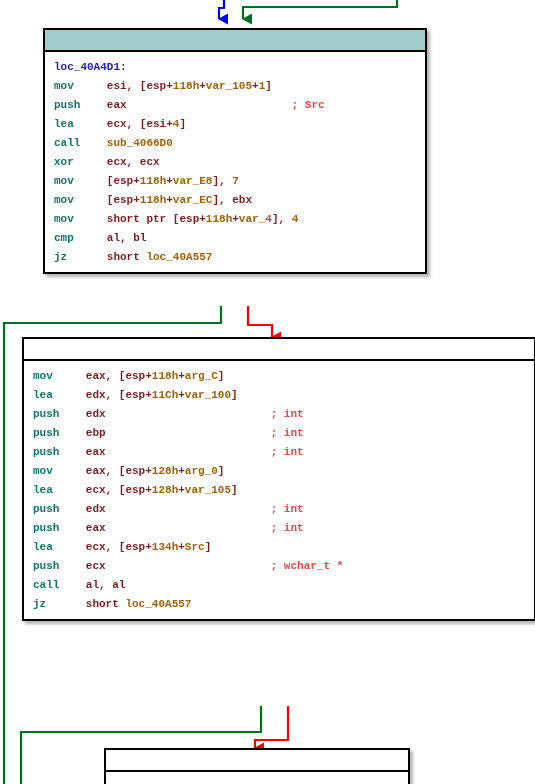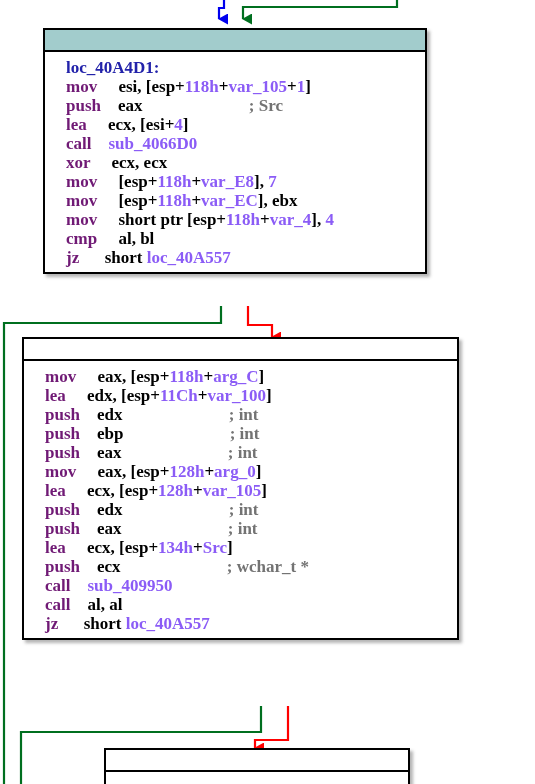--- a/index.html
+++ b/index.html
@@ -56,33 +56,33 @@
   }
 
   .node-body {
     padding: 6px 0 5px 0;
   }
 
   .asm-line {
     height: 19px;
     line-height: 19px;
     white-space: pre;
-    font-size: 17px;
+    font-size: 11px;
     font-weight: bold;
-    font-family: Liberation Serif, serif;
-    padding-left: 21px;
+    font-family: Liberation Mono, monospace;
+    padding-left: 9px;
     letter-spacing: 0px;
     color: #2a2a8c;
   }
 
   .lbl      { color: #2222aa; }
-  .mnem     { color: #701a75; }
-  .op       { color: #000000; }
-  .sym      { color: #8b5cf6; }
-  .cmt      { color: #737373; }
+  .mnem     { color: #0f766e; }
+  .op       { color: #7f1d1d; }
+  .sym      { color: #a16207; }
+  .cmt      { color: #ef4444; }
 
   .spacer   { white-space: pre; }
 
   
   .node.clipped { box-shadow: 3px 3px 3px rgba(90,90,90,0.45); }
 </style>
 </head>
 <body>
 
 <div id="canvas">
@@ -135,35 +135,34 @@
         <div class="asm-line"><span class="mnem">call    </span><span class="spacer"><span class="sym">sub_4066D0</span></span></div>
         <div class="asm-line"><span class="mnem">xor     </span><span class="spacer"><span class="op">ecx, ecx</span></span></div>
         <div class="asm-line"><span class="mnem">mov     </span><span class="spacer"><span class="op">[esp+</span><span class="sym">118h</span><span class="op">+</span><span class="sym">var_E8</span><span class="op">], </span><span class="sym">7</span></span></div>
         <div class="asm-line"><span class="mnem">mov     </span><span class="spacer"><span class="op">[esp+</span><span class="sym">118h</span><span class="op">+</span><span class="sym">var_EC</span><span class="op">], ebx</span></span></div>
         <div class="asm-line"><span class="mnem">mov     </span><span class="spacer"><span class="op">short ptr [esp+</span><span class="sym">118h</span><span class="op">+</span><span class="sym">var_4</span><span class="op">], </span><span class="sym">4</span></span></div>
         <div class="asm-line"><span class="mnem">cmp     </span><span class="spacer"><span class="op">al, bl</span></span></div>
         <div class="asm-line"><span class="mnem">jz      </span><span class="spacer"><span class="op">short </span><span class="sym">loc_40A557</span></span></div>
       </div>
   </div>
 
-  <div class="node" id="node1" style="left:22px; top:337px; width:437px;">
+  <div class="node" id="node1" style="left:22px; top:337px; width:514px;">
     <div class="node-header plain"></div>
     <div class="node-body">
         <div class="asm-line"><span class="mnem">mov     </span><span class="spacer"><span class="op">eax, [esp+</span><span class="sym">118h</span><span class="op">+</span><span class="sym">arg_C</span><span class="op">]</span></span></div>
         <div class="asm-line"><span class="mnem">lea     </span><span class="spacer"><span class="op">edx, [esp+</span><span class="sym">11Ch</span><span class="op">+</span><span class="sym">var_100</span><span class="op">]</span></span></div>
         <div class="asm-line"><span class="mnem">push    </span><span class="spacer"><span class="op">edx</span></span><span class="spacer">                         </span><span class="cmt">; int</span></div>
         <div class="asm-line"><span class="mnem">push    </span><span class="spacer"><span class="op">ebp</span></span><span class="spacer">                         </span><span class="cmt">; int</span></div>
         <div class="asm-line"><span class="mnem">push    </span><span class="spacer"><span class="op">eax</span></span><span class="spacer">                         </span><span class="cmt">; int</span></div>
         <div class="asm-line"><span class="mnem">mov     </span><span class="spacer"><span class="op">eax, [esp+</span><span class="sym">128h</span><span class="op">+</span><span class="sym">arg_0</span><span class="op">]</span></span></div>
         <div class="asm-line"><span class="mnem">lea     </span><span class="spacer"><span class="op">ecx, [esp+</span><span class="sym">128h</span><span class="op">+</span><span class="sym">var_105</span><span class="op">]</span></span></div>
         <div class="asm-line"><span class="mnem">push    </span><span class="spacer"><span class="op">edx</span></span><span class="spacer">                         </span><span class="cmt">; int</span></div>
         <div class="asm-line"><span class="mnem">push    </span><span class="spacer"><span class="op">eax</span></span><span class="spacer">                         </span><span class="cmt">; int</span></div>
         <div class="asm-line"><span class="mnem">lea     </span><span class="spacer"><span class="op">ecx, [esp+</span><span class="sym">134h</span><span class="op">+</span><span class="sym">Src</span><span class="op">]</span></span></div>
         <div class="asm-line"><span class="mnem">push    </span><span class="spacer"><span class="op">ecx</span></span><span class="spacer">                         </span><span class="cmt">; wchar_t *</span></div>
-        <div class="asm-line"><span class="mnem">call    </span><span class="spacer"><span class="sym">sub_409950</span></span></div>
         <div class="asm-line"><span class="mnem">call    </span><span class="spacer"><span class="op">al, al</span></span></div>
         <div class="asm-line"><span class="mnem">jz      </span><span class="spacer"><span class="op">short </span><span class="sym">loc_40A557</span></span></div>
       </div>
   </div>
 
   <div class="node clipped" id="node2" style="left:104px; top:748px; width:306px; height:60px;">
     <div class="node-header plain"></div>
     <div class="node-body"></div>
   </div>
 

